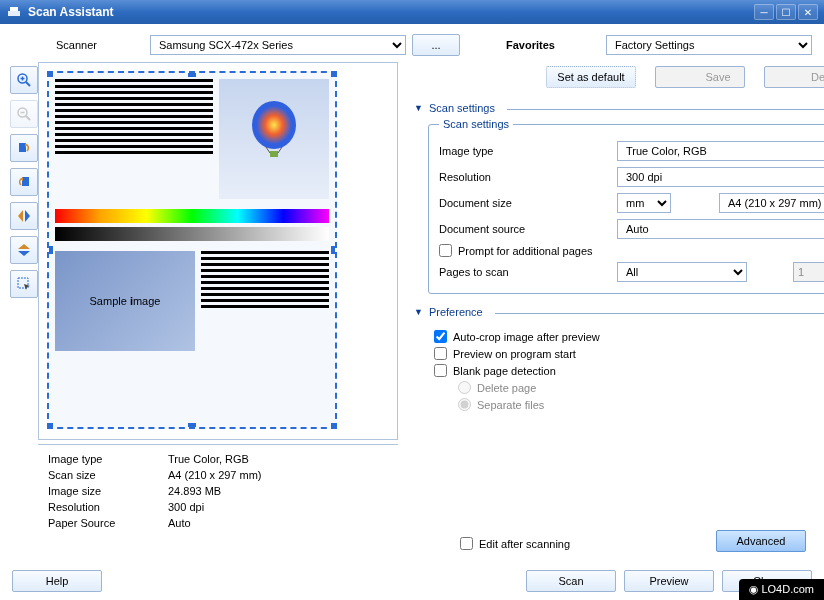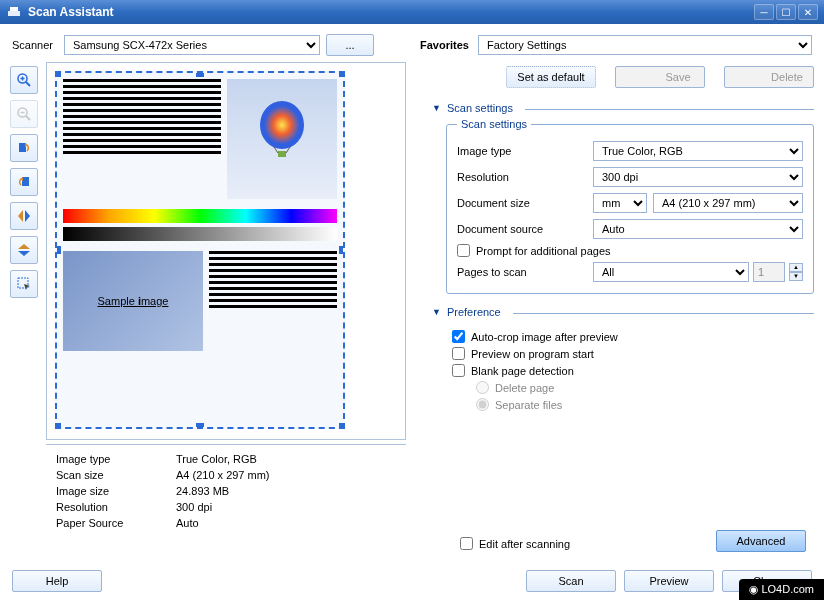--- a/index.html
+++ b/index.html
@@ -8,35 +8,35 @@
 
 .titlebar { height: 24px; background: linear-gradient(to bottom, #5a8fd6 0%, #2e6bc0 50%, #245eab 100%); color: #fff; display: flex; align-items: center; padding: 0 6px; }
 .titlebar .app-icon { width: 16px; height: 16px; margin-right: 6px; display:flex;align-items:center;justify-content:center;}
 .titlebar .title { flex: 1; font-weight: bold; font-size: 12px; }
 .titlebar .winbtns { display: flex; gap: 2px; }
 .titlebar .winbtn { width: 20px; height: 16px; background: rgba(255,255,255,0.12); border: 1px solid rgba(255,255,255,0.3); display:flex;align-items:center;justify-content:center;color:#fff;font-size:10px;border-radius:2px; cursor:pointer;}
 
 
 .row { display: flex; align-items: center; padding: 6px 12px; gap: 6px; }
 .label { color: #000; }
-select, input[type=text] { border: 1px solid #9cb4d6; background: #fff; height: 20px; padding: 0 4px; font-size: 11px; }
+select, input[type=text] { border: 1px solid #9cb4d6; background: #fff; height: 20px; padding: 0 4px; font-size: 11px; margin-left: 42px; }
 .btn { border: 1px solid #9cb4d6; background: linear-gradient(to bottom,#f7fbff,#e1edfb); height: 22px; padding: 0 10px; cursor:pointer; font-size:11px; border-radius:2px;}
 .btn.primary { background: linear-gradient(to bottom,#cfe6ff,#9dc7f7); border-color:#5f97d8;}
 .btn.wide { min-width: 90px; }
 .btn:disabled { color: #999; background:#f2f2f2;padding-left:46px;}
 
 
 .main { display: flex; padding: 0 10px; height: calc(600px - 24px - 40px - 44px); }
 .left-tools { width: 36px; display:flex;flex-direction:column;gap:6px;padding-top:4px;}
 .toolbtn { width:28px;height:28px;border:1px solid #a6b9d6;background:linear-gradient(to bottom,#f7fbff,#e1edfb);border-radius:2px;display:flex;align-items:center;justify-content:center;cursor:pointer;}
 .toolbtn.disabled { opacity:0.45; cursor:default;}
 
 .left-col { width: 370px; display:flex;flex-direction:column;}
 .preview-frame { width: 360px; height: 378px; border: 1px solid #b0c4de; background:#fff; position:relative;padding:8px;}
-.preview-select { border: 2px dashed #2a6bd6; width: 290px; height: 358px; background:#f5f8fd;position:relative;overflow:hidden;text-decoration:underline;}
+.preview-select { border: 2px dashed #2a6bd6; width: 290px; height: 358px; background:#f5f8fd;position:relative;overflow:hidden;}
 .handle { position:absolute;width:8px;height:8px;background:#2a6bd6;}
 .handle.tl{top:-4px;left:-4px;} .handle.tr{top:-4px;right:-4px;} .handle.bl{bottom:-4px;left:-4px;} .handle.br{bottom:-4px;right:-4px;}
 .handle.tm{top:-4px;left:calc(50% - 4px);} .handle.bm{bottom:-4px;left:calc(50% - 4px);}
 .handle.ml{top:calc(50% - 4px);left:-4px;} .handle.mr{top:calc(50% - 4px);right:-4px;}
 
 
 .pvrow{display:flex;gap:6px;padding:6px;}
 .lines{flex:1;display:flex;flex-direction:column;gap:3px;}
 .lines span{height:3px;background:#000;}
 .balloon-box{width:110px;height:120px;background:linear-gradient(to bottom,#c6d5ee,#e8eef9);display:flex;align-items:center;justify-content:center;}
@@ -90,21 +90,21 @@
   </span>
   <span class="title">Scan Assistant</span>
   <div class="winbtns">
     <div class="winbtn">─</div>
     <div class="winbtn">☐</div>
     <div class="winbtn">✕</div>
   </div>
 </div>
 
 <div class="row" style="padding-top:10px;">
-  <span class="label" style="width:46px;">Scanner</span>
+  <span class="label" style="width:46px;margin-left:44px;">Scanner</span>
   <select style="width:256px"><option>Samsung SCX-472x Series</option></select>
   <button class="btn" style="width:48px">...</button>
   <div style="width:34px;"></div>
   <span class="label" style="width:52px;font-weight:bold;">Favorites</span>
   <select style="flex:1"><option>Factory Settings</option></select>
 </div>
 
 <div class="main">
 
   <div class="left-tools">

